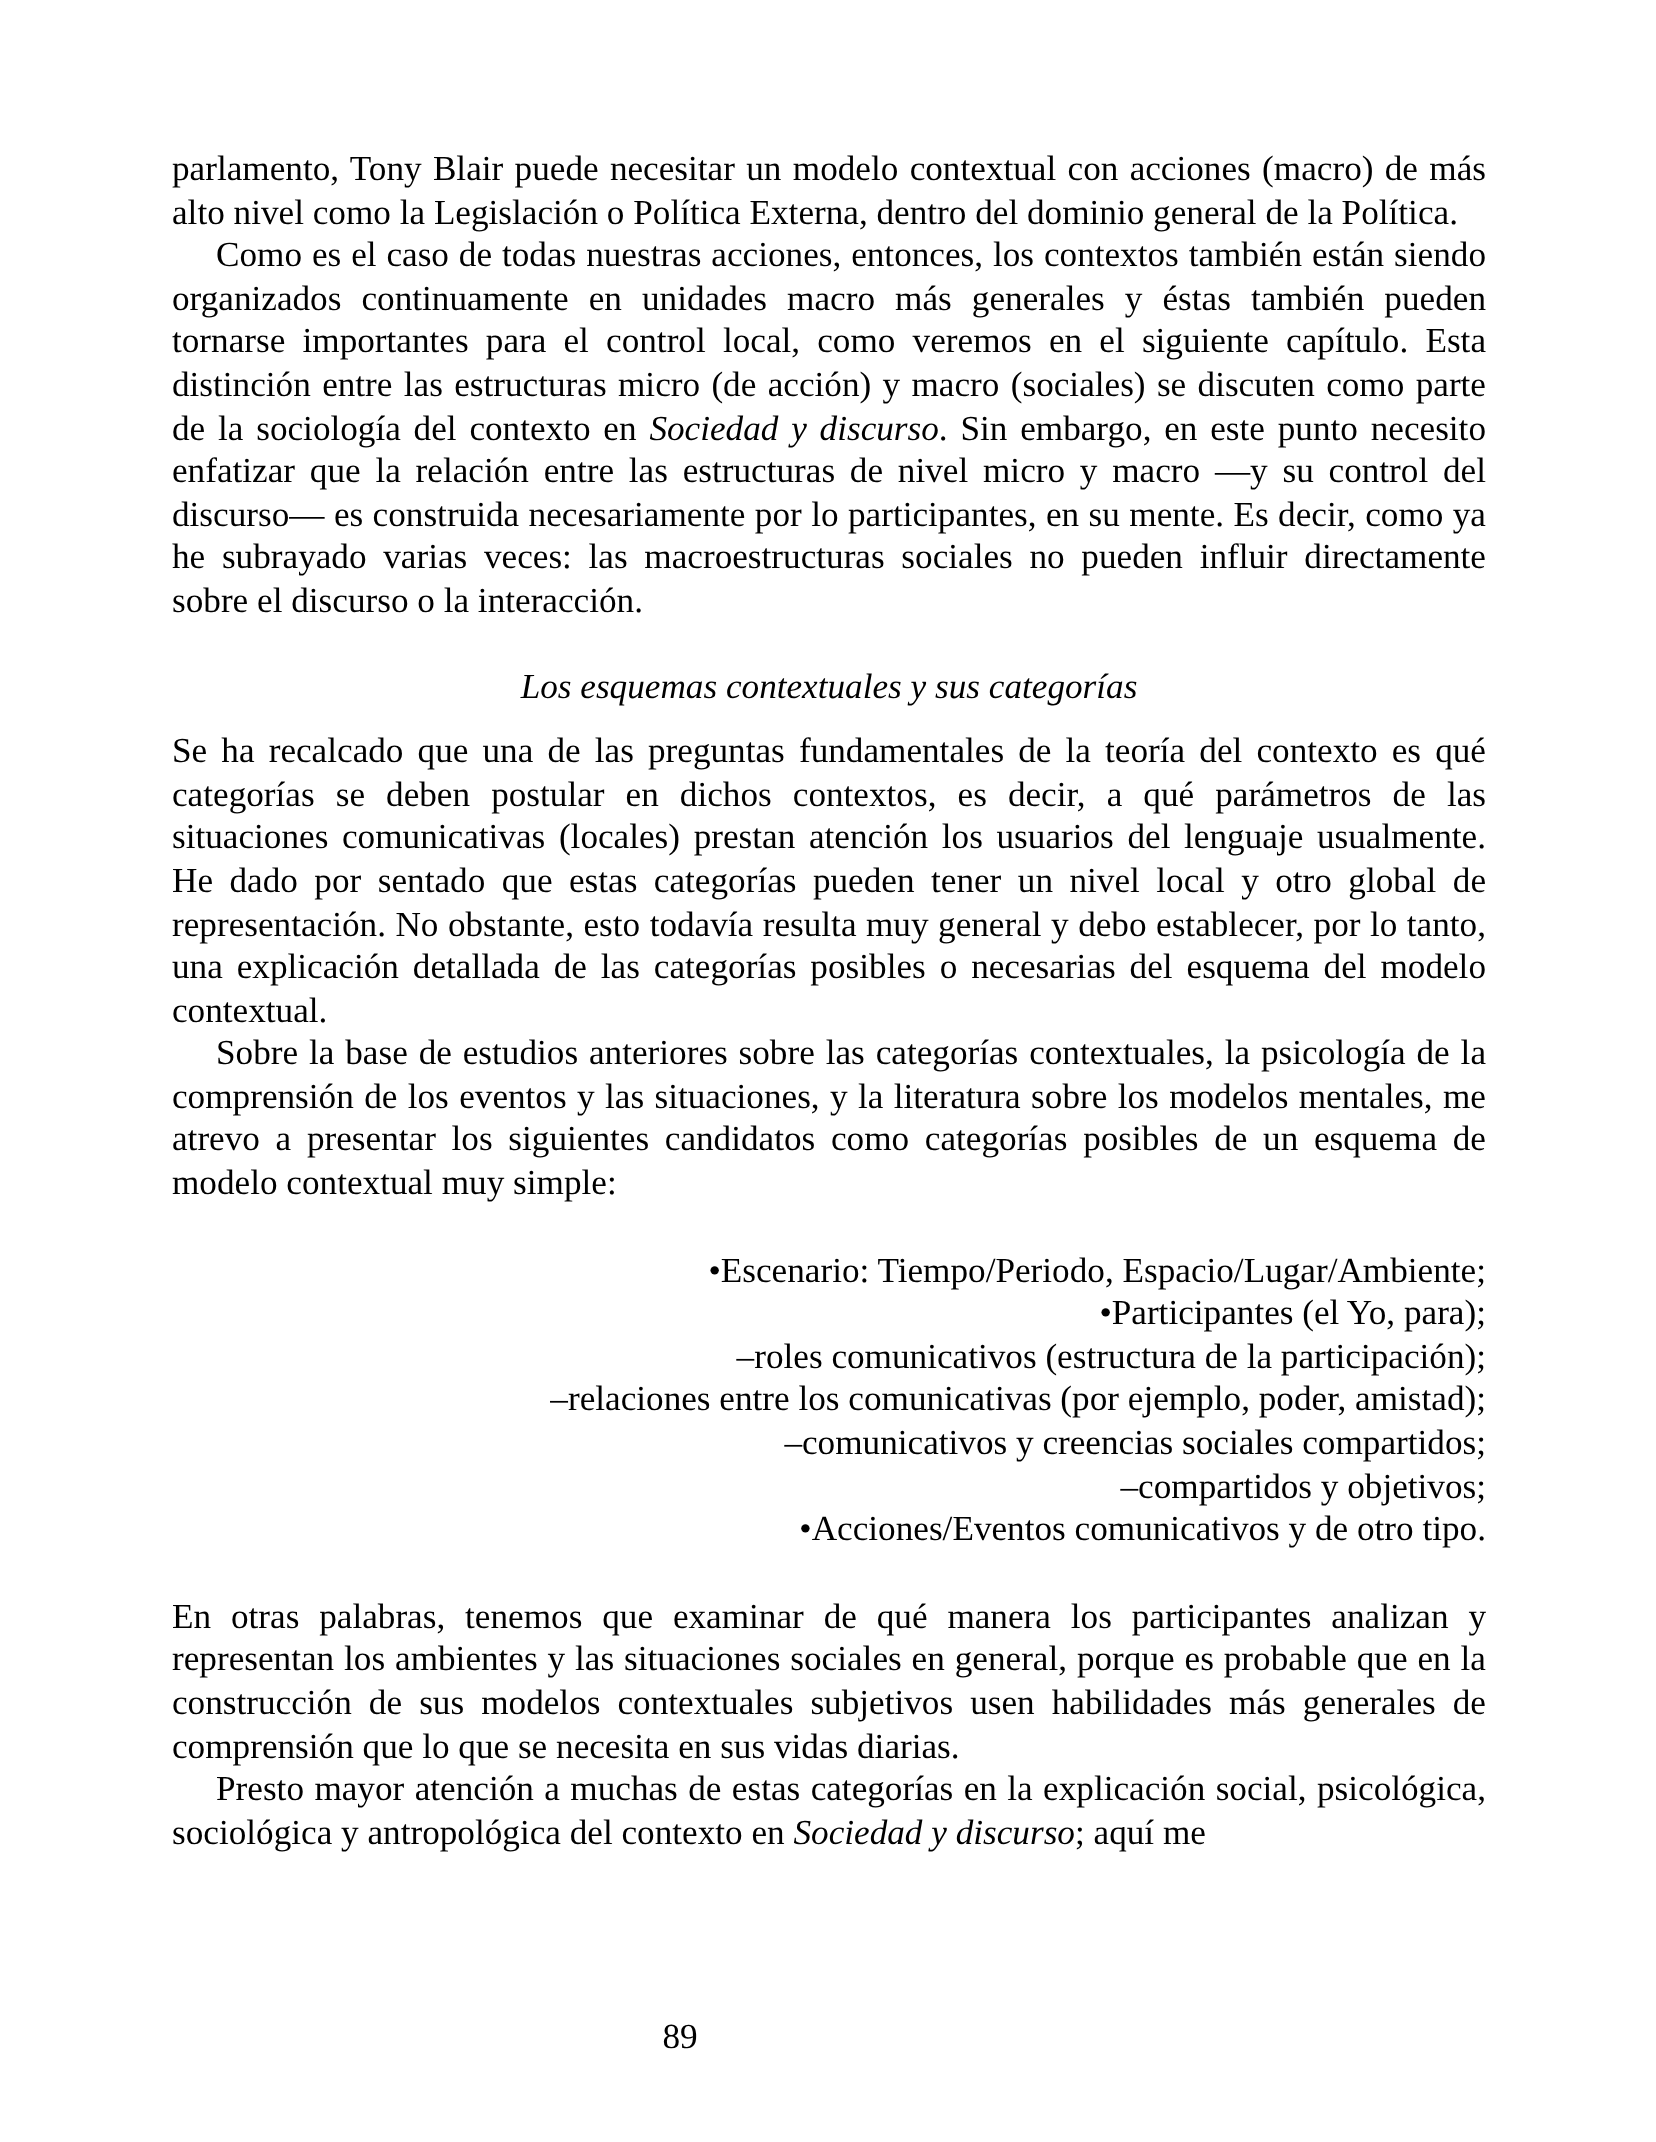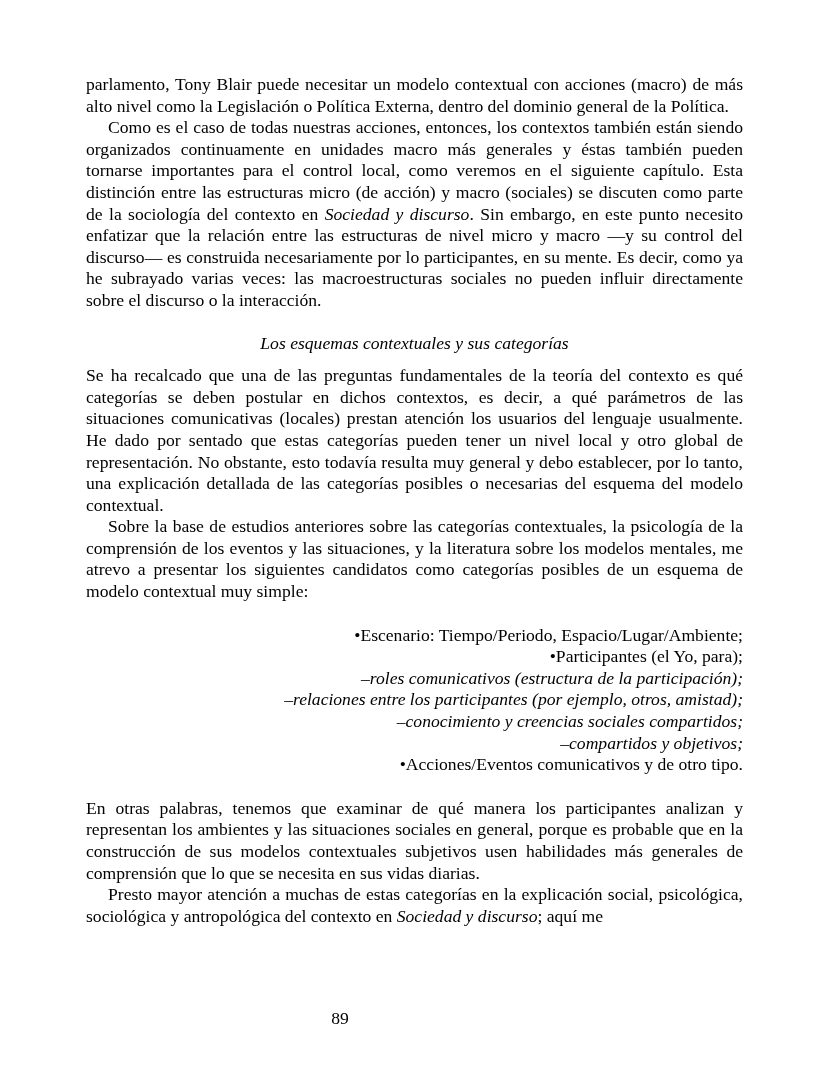--- a/index.html
+++ b/index.html
@@ -69,21 +69,20 @@
     text-indent: -16px;
   }
   li.lvl1 .marker {
     display: inline-block;
     width: 16px;
     text-indent: 0;
   }
   li.lvl2 {
     padding-left: 33px;
     text-indent: -13px;
-    font-style: italic;
   }
   li.lvl2 .marker {
     display: inline-block;
     width: 13px;
     text-indent: 0;
   }
   em.work-title {
     font-style: italic;
   }
   .page-number {
@@ -120,23 +119,23 @@
     <div class="spacer-list-before"></div>
 
     <ul class="cat-list">
       <li class="lvl1"><span class="marker">•</span><span>Escenario: Tiempo/Periodo, Espacio/Lugar/Ambiente;</span></li>
 
       <li class="lvl1"><span class="marker">•</span><span>Participantes (el Yo, para);</span></li>
 
       <li class="lvl2"><span class="marker">–</span><span>roles comunicativos (estructura de la participación);</span></li>
 
 
-      <li class="lvl2"><span class="marker">–</span><span>relaciones entre los participantes (por ejemplo, otros, amistad);</span></li>
+      <li class="lvl2"><span class="marker">–</span><span>relaciones entre los comunicativas (por ejemplo, poder, amistad);</span></li>
 
-      <li class="lvl2"><span class="marker">–</span><span>conocimiento y creencias sociales compartidos;</span></li>
+      <li class="lvl2"><span class="marker">–</span><span>comunicativos y creencias sociales compartidos;</span></li>
 
       <li class="lvl2"><span class="marker">–</span><span>compartidos y objetivos;</span></li>
 
       <li class="lvl1"><span class="marker">•</span><span>Acciones/Eventos comunicativos y de otro tipo.</span></li>
     </ul>
 
     <div class="spacer-list-after"></div>
 
     <p class="body-par">En otras palabras, tenemos que examinar de qué manera los participantes analizan y representan los ambientes y las situaciones sociales en general, porque es probable que en la construcción de sus modelos contextuales subjetivos usen habilidades más generales de comprensión que lo que se necesita en sus vidas diarias.</p>
 

